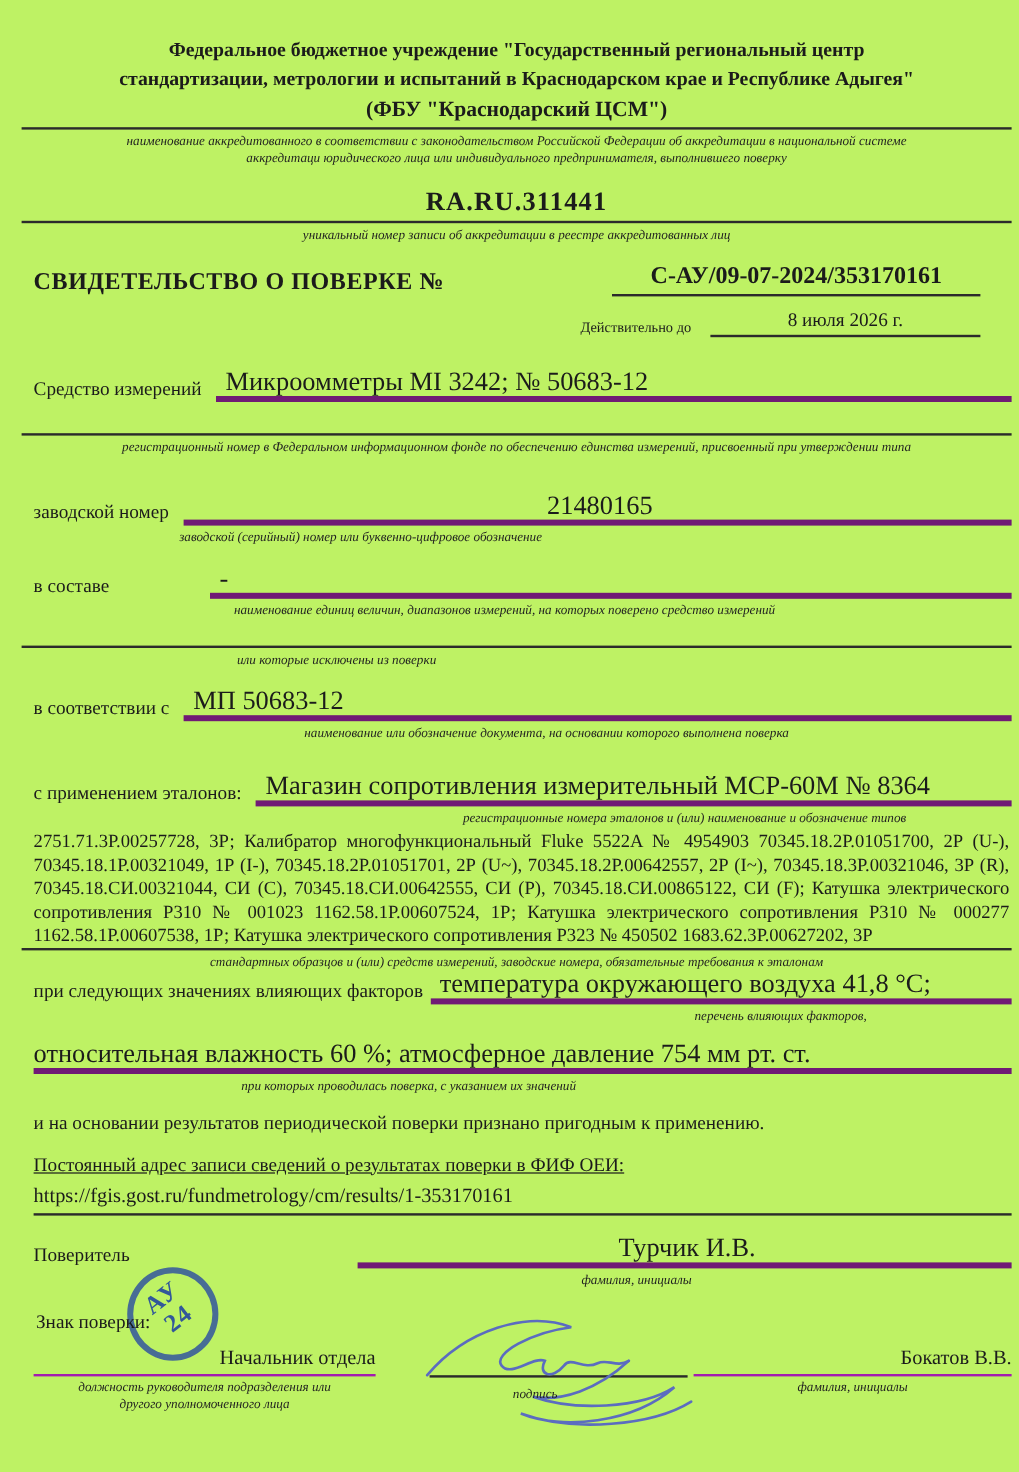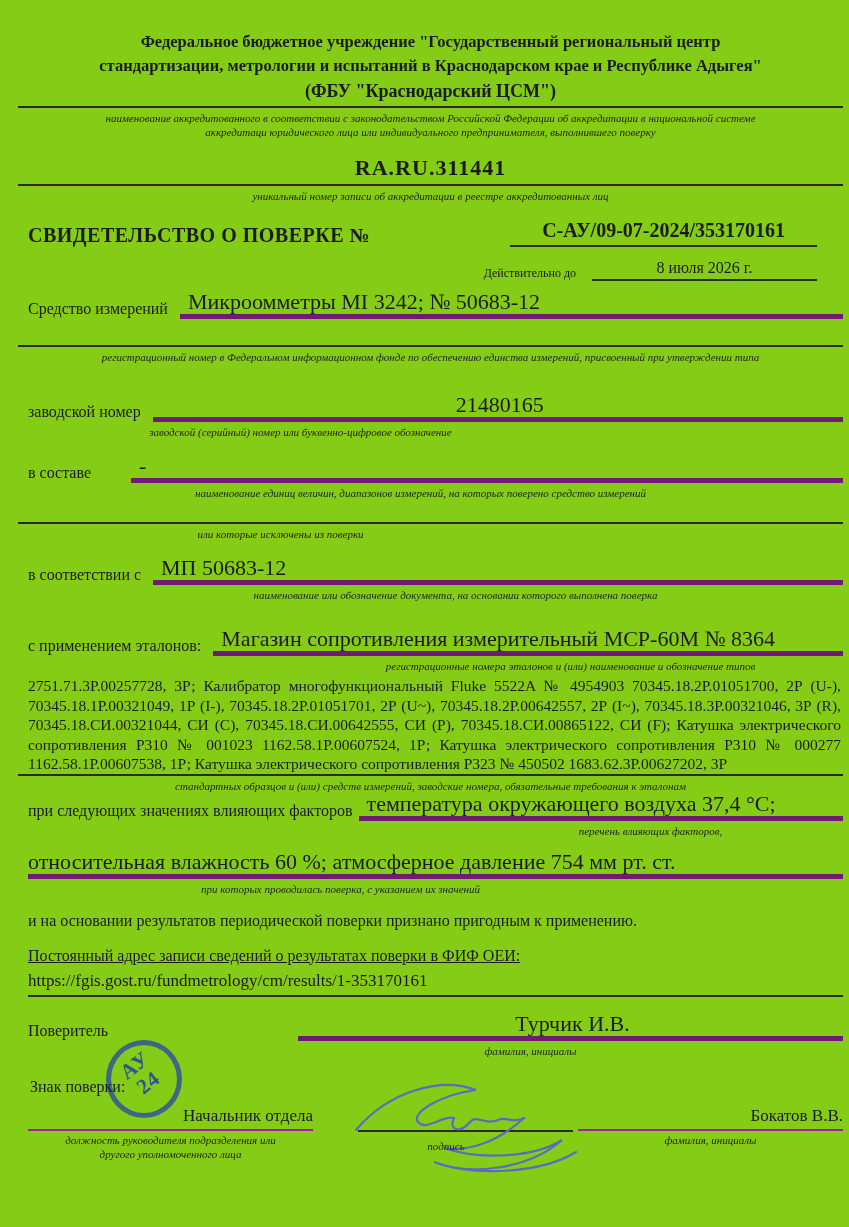--- a/index.html
+++ b/index.html
@@ -1,20 +1,20 @@
 <!DOCTYPE html>
 <html><head>
 <meta charset="utf-8">
 <style>
   html,body{margin:0;padding:0;background:#e8e8e8;}
   .page{
     position:relative;
     width:849px;height:1227px;
     margin:0 auto;
-    background:#84cc16;
+    background:#bef264;
     color:#1b1b1b;
     font-family:"Liberation Serif", serif;
     overflow:hidden;
     box-sizing:border-box;
     padding:30px 6px 0 18px;
   }
   .org-l12{font-size:16.5px;font-weight:bold;line-height:24px;text-align:center;}
   .org-l3{font-size:18px;font-weight:bold;line-height:26px;text-align:center;}
   .rule{border-bottom:2px solid #2b2b2b;height:0;}
   .caption{font-style:italic;font-size:11px;line-height:14px;color:#1f1f1f;text-align:center;margin-top:3px;}
@@ -67,35 +67,35 @@
   <div class="title-row">
     <div class="title-label">СВИДЕТЕЛЬСТВО О ПОВЕРКЕ №</div>
     <div class="title-value">С-АУ/09-07-2024/353170161</div>
   </div>
 
   <div class="valid-row">
     <div class="valid-label">Действительно до</div>
     <div class="valid-value">8 июля 2026 г.</div>
   </div>
 
-  <div class="frow" style="margin-top:10px;">
+  <div class="frow" style="margin-top:26px;">
     <div class="flabel">Средство измерений</div>
     <div class="fvalue v-left">Микроомметры MI 3242; № 50683-12</div>
   </div>
 
   <div class="rule" style="margin-top:26px;"></div>
   <div class="caption">регистрационный номер в Федеральном информационном фонде по обеспечению единства измерений, присвоенный при утверждении типа</div>
 
   <div class="frow" style="margin-top:30px;">
     <div class="flabel">заводской номер</div>
     <div class="fvalue v-center">21480165</div>
   </div>
   <div class="caption" style="margin-right:260px;">заводской (серийный) номер или буквенно-цифровое обозначение</div>
 
-  <div class="frow" style="margin-top:16px;">
+  <div class="frow" style="margin-top:16px;gap:44px;">
     <div class="flabel" style="padding-right:40px;">в составе</div>
     <div class="fvalue v-left">-</div>
   </div>
 
   <div class="caption" style="margin-left:100px;margin-right:120px;">наименование единиц величин, диапазонов измерений, на которых поверено средство измерений</div>
 
   <div class="rule" style="margin-top:22px;"></div>
   <div class="caption" style="margin-right:300px;">или которые исключены из поверки</div>
 
   <div class="frow" style="margin-top:16px;">
@@ -109,21 +109,21 @@
     <div class="fvalue v-left">Магазин сопротивления измерительный МСР-60М № 8364</div>
   </div>
   <div class="caption" style="margin-left:280px;">регистрационные номера эталонов  и (или) наименование и обозначение типов</div>
 
   <div class="para">2751.71.3Р.00257728, 3Р; Калибратор многофункциональный Fluke 5522A № 4954903 70345.18.2Р.01051700, 2Р (U-), 70345.18.1Р.00321049, 1Р (I-), 70345.18.2Р.01051701, 2Р (U~), 70345.18.2Р.00642557, 2Р (I~), 70345.18.3Р.00321046, 3Р (R), 70345.18.СИ.00321044, СИ (С), 70345.18.СИ.00642555, СИ (Р), 70345.18.СИ.00865122, СИ (F); Катушка электрического сопротивления Р310 № 001023 1162.58.1Р.00607524, 1Р; Катушка электрического сопротивления Р310 № 000277 1162.58.1Р.00607538, 1Р; Катушка электрического сопротивления Р323 № 450502 1683.62.3Р.00627202, 3Р</div>
   <div class="rule"></div>
   <div class="caption">стандартных образцов и (или)  средств измерений, заводские  номера, обязательные требования к эталонам</div>
 
   <div class="frow" style="margin-top:0;">
     <div class="flabel" style="padding-right:6px;">при следующих значениях влияющих факторов</div>
-    <div class="fvalue v-left">температура окружающего воздуха 37,4 °С;</div>
+    <div class="fvalue v-left">температура окружающего воздуха 41,8 °С;</div>
   </div>
   <div class="caption" style="margin-left:440px;">перечень влияющих факторов,</div>
 
   <div class="frow" style="margin-top:13px;">
     <div class="fvalue v-left" style="padding-left:0;">относительная влажность 60 %; атмосферное давление 754 мм рт. ст.</div>
   </div>
   <div class="caption" style="margin-right:180px;">при которых проводилась поверка, с указанием их значений</div>
 
   <div style="font-size:16px;margin-left:10px;margin-top:16px;">и на основании результатов периодической поверки признано пригодным к применению.</div>
 

